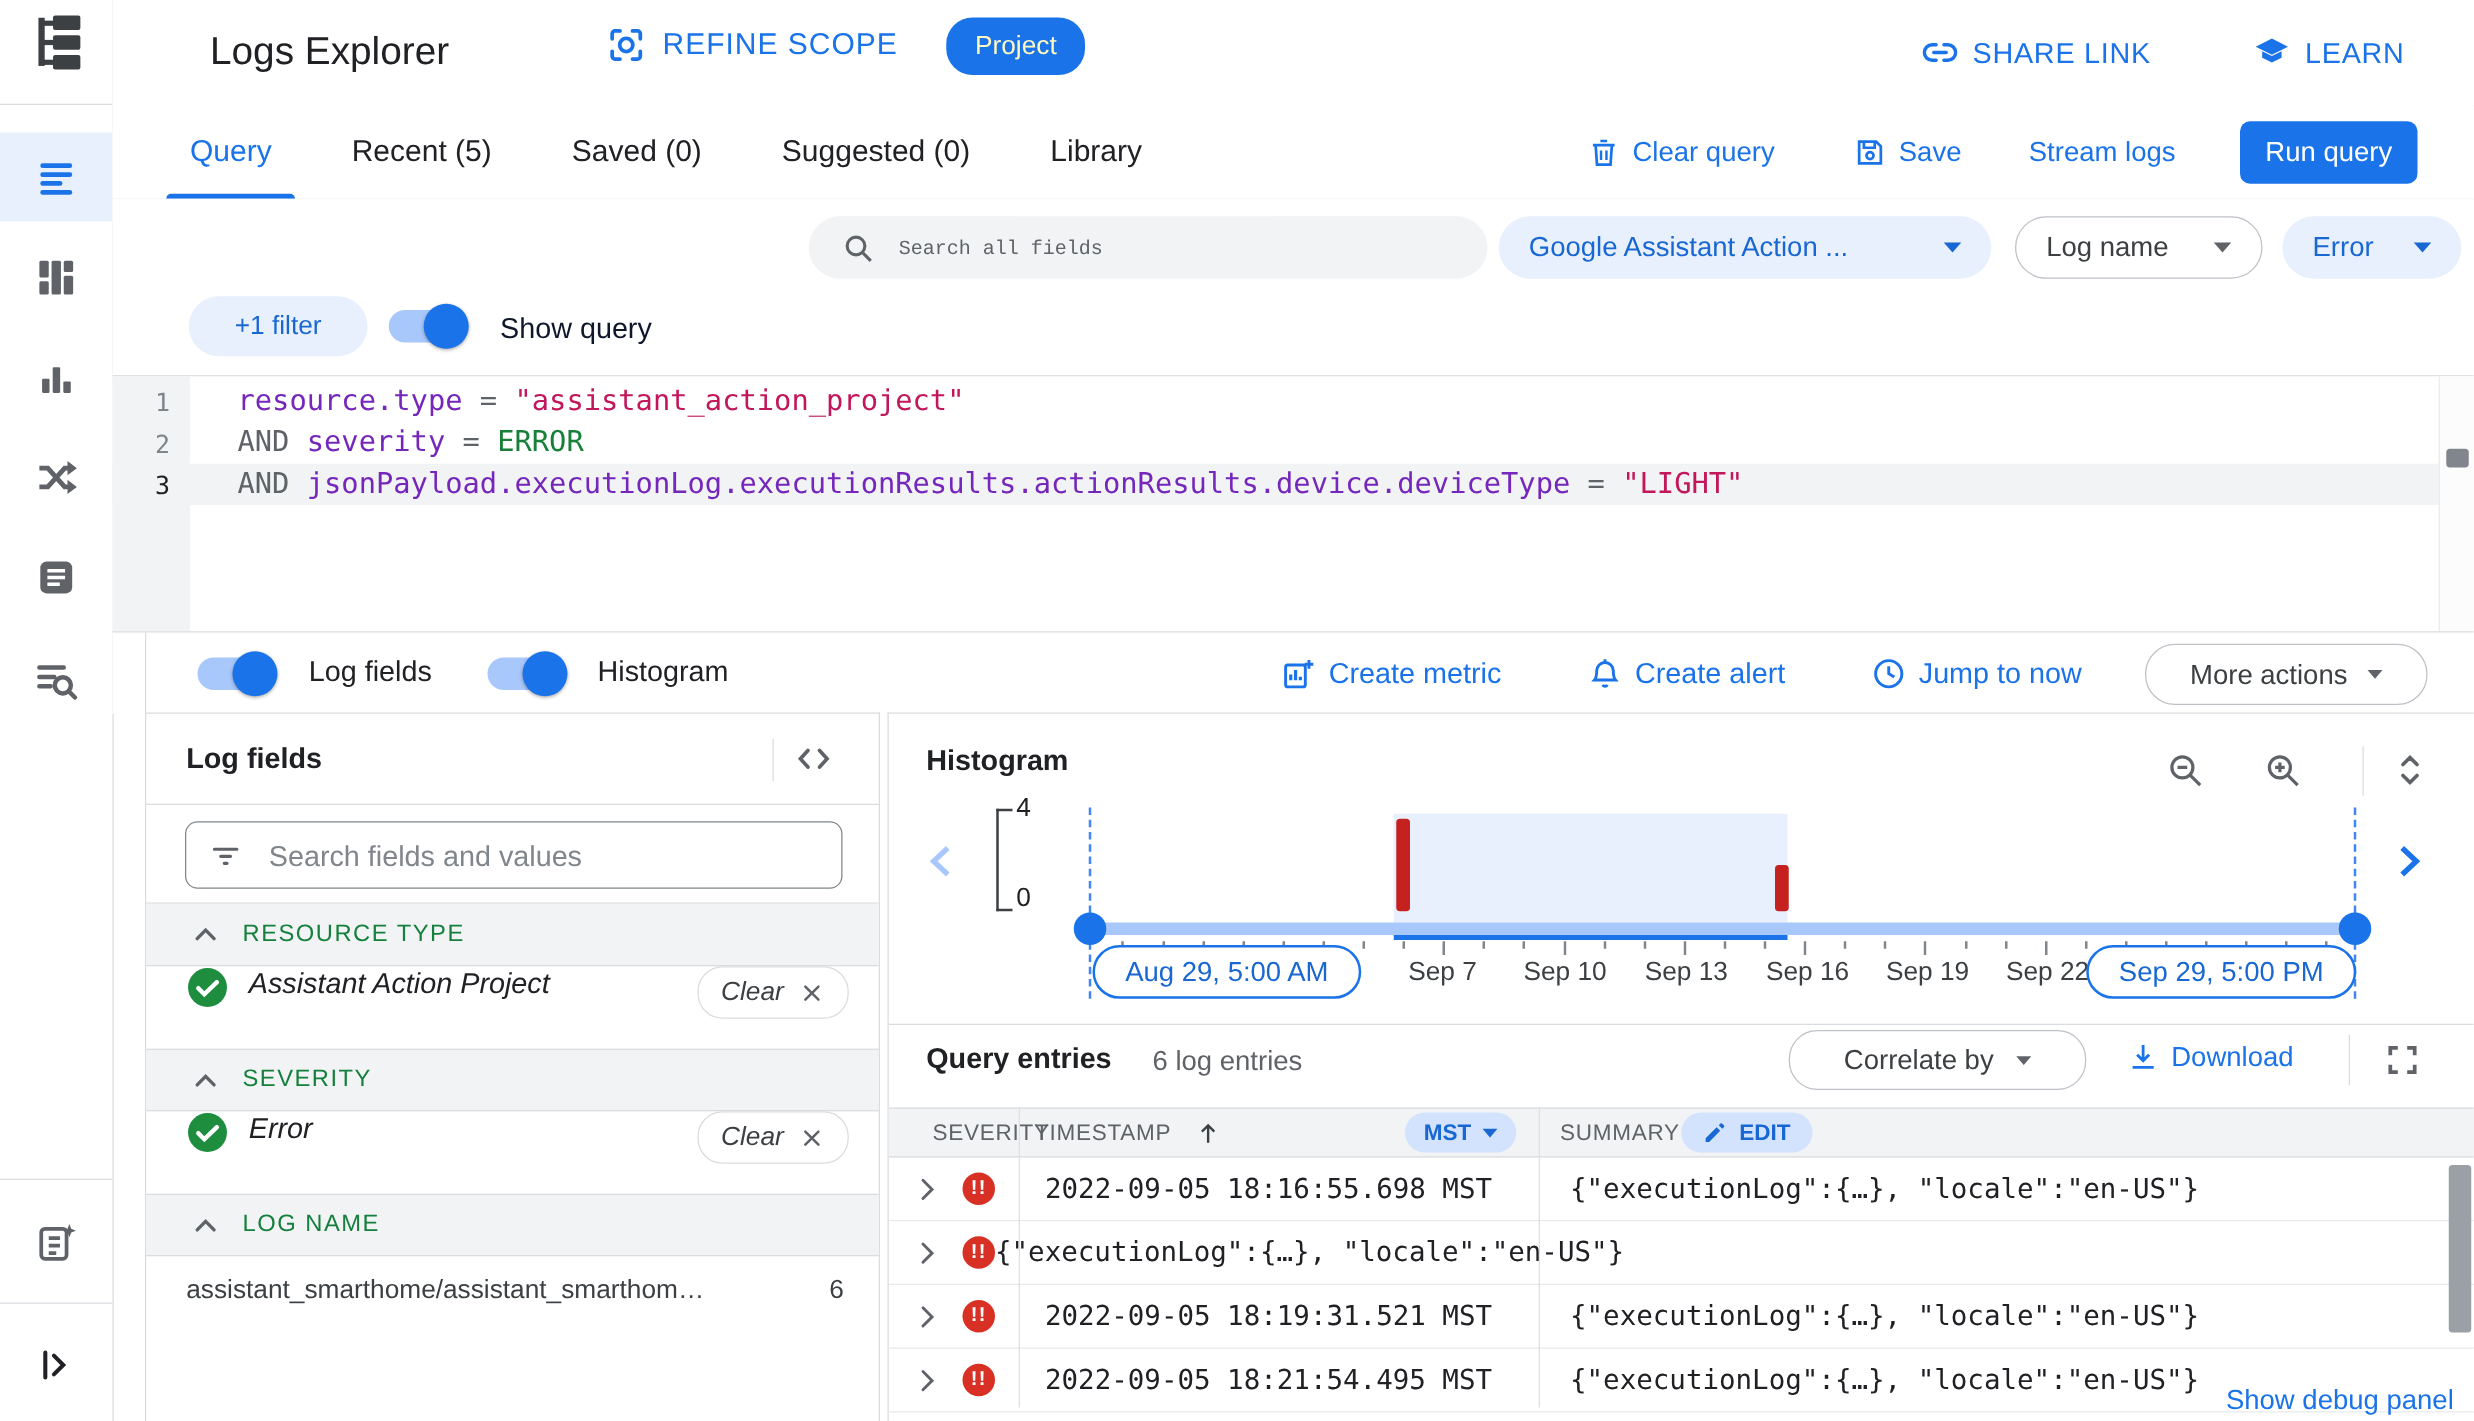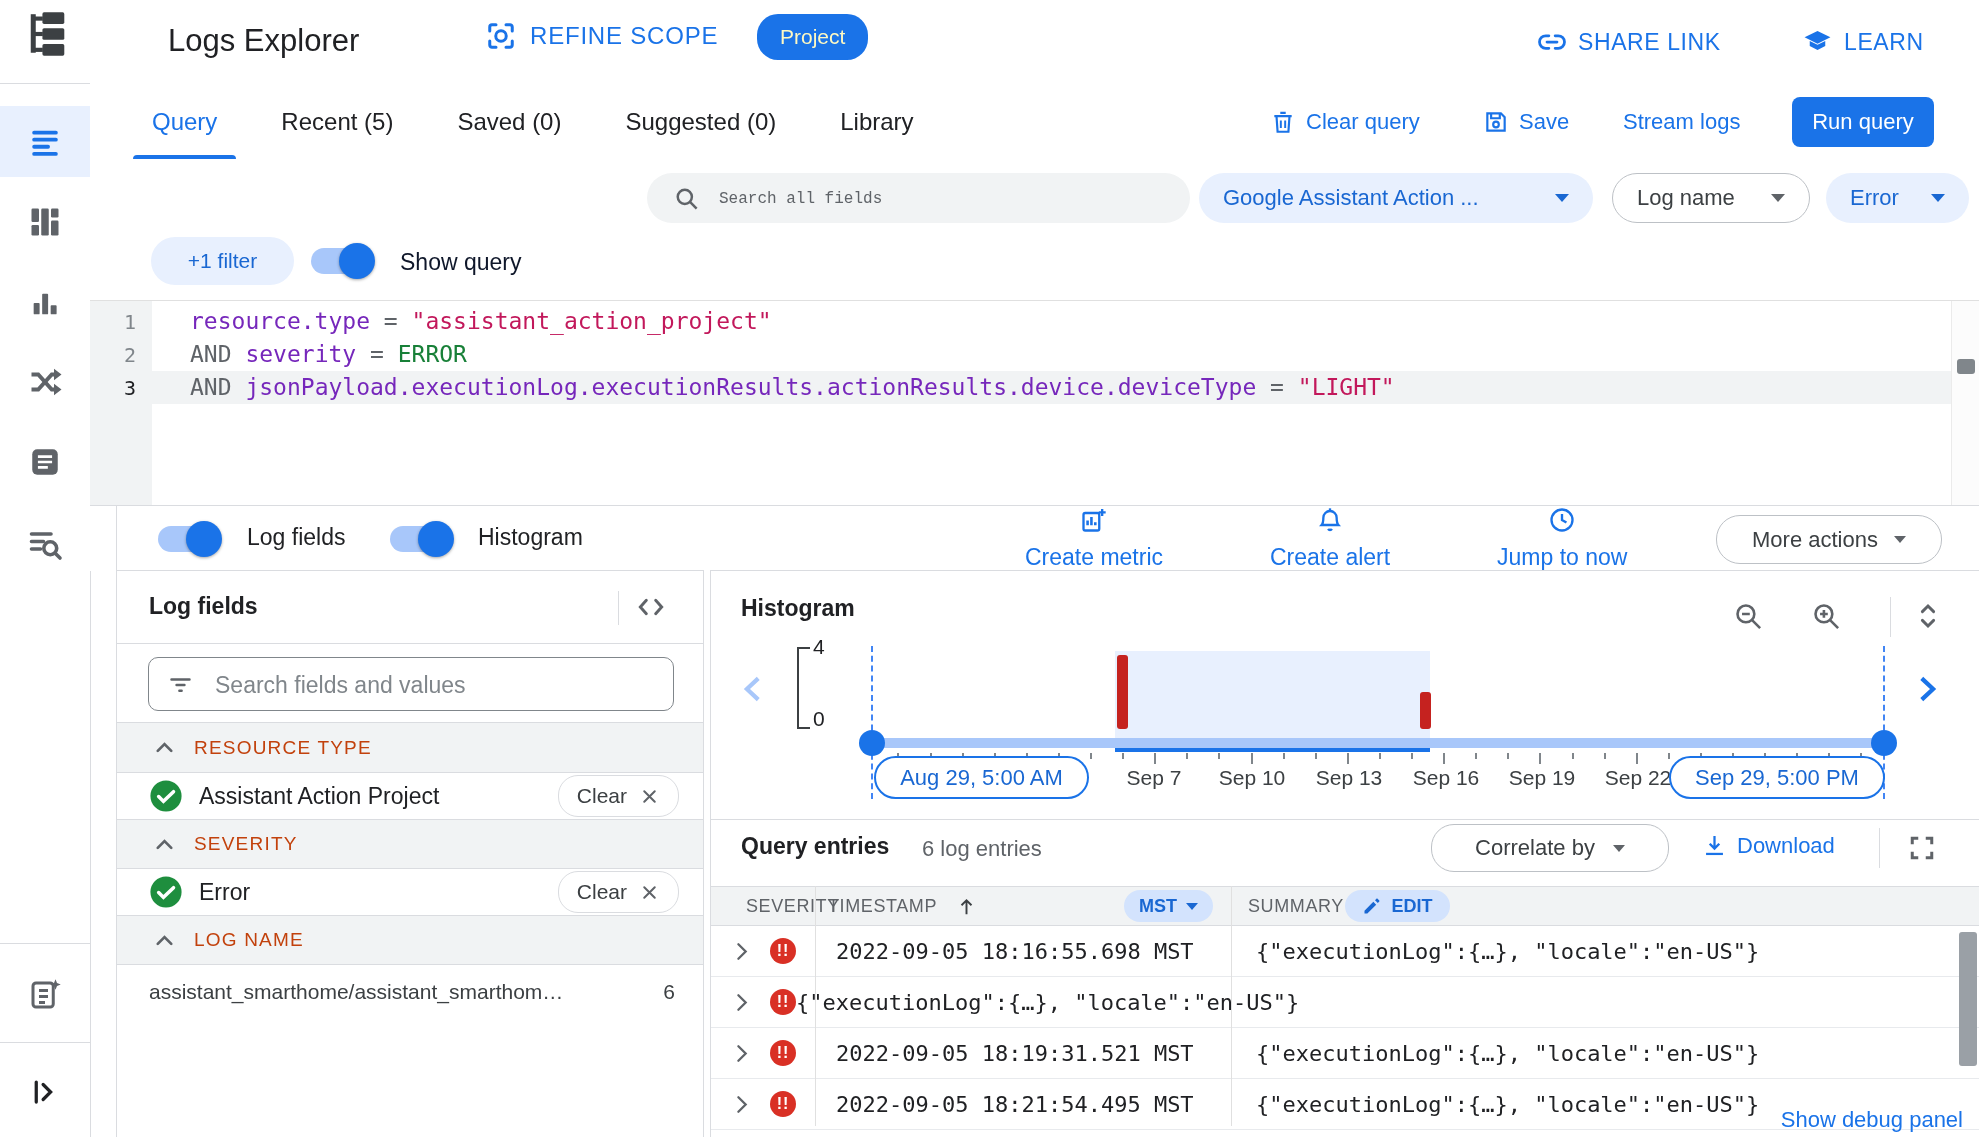--- a/index.html
+++ b/index.html
@@ -54,39 +54,39 @@
   .lnum{width:62px;flex:none;text-align:right;padding-right:16px;box-sizing:border-box;font:20px "DejaVu Sans Mono",monospace;color:#80868b;}
   .lnum.cur{color:#202124;}
   .ctext{padding-left:38px;font:23px/33px "DejaVu Sans Mono",monospace;white-space:pre;}
   .tok-field{color:#7627bb}.tok-op{color:#5f6368}.tok-kw{color:#5f6368}.tok-string{color:#c2185b}.tok-enum{color:#188038}
   .ed-scroll{position:absolute;right:0;top:0;bottom:0;width:27px;border-left:1px solid #ebebeb;background:#fcfcfc;}
   .ed-thumb{position:absolute;right:4px;top:58px;width:18px;height:15px;background:#80868b;border-radius:3px;}
   
   .toolbar{position:absolute;left:90px;top:505px;width:1889px;height:65px;border-top:1px solid #dadce0;background:#fff;}
   .tbar-stub{position:absolute;left:26px;top:0;width:1px;height:65px;background:#dadce0;}
   .tg-label{position:absolute;font-size:23px;font-weight:500;color:#202124;top:18px;}
-  .tb-link{position:absolute;top:0;height:65px;display:flex;align-items:center;gap:10px;color:#1a73e8;font-size:23px;font-weight:500;cursor:pointer;flex-direction:column;}
+  .tb-link{position:absolute;top:0;height:65px;display:flex;align-items:center;gap:10px;color:#1a73e8;font-size:23px;font-weight:500;cursor:pointer;}
   .more-act{position:absolute;left:1626px;top:9px;width:224px;height:47px;border:1px solid #bdc1c6;border-radius:24px;background:#fff;display:flex;align-items:center;justify-content:center;gap:16px;font-size:22px;color:#3c4043;cursor:pointer;}
   .more-act .caret{border-top-color:#5f6368;border-left-width:6px;border-right-width:6px;border-top-width:7px;}
   
   .lf{position:absolute;left:116px;top:570px;width:588px;height:567px;border:1px solid #dadce0;border-bottom:none;box-sizing:border-box;background:#fff;}
   .lf-title{position:absolute;left:32px;top:22px;font-size:23px;font-weight:700;color:#202124;}
   .lf-hdiv{position:absolute;left:501px;top:20px;width:1px;height:34px;background:#dadce0;}
   .lf-code{position:absolute;left:518px;top:20px;cursor:pointer;}
   .lf-head-b{position:absolute;left:0;top:72px;width:100%;height:1px;background:#dadce0;}
   .lf-search{position:absolute;left:0;top:73px;width:100%;height:79px;border-bottom:1px solid #dadce0;box-sizing:border-box;}
   .lf-sbox{position:absolute;left:31px;top:13px;width:524px;height:52px;border:1px solid #80868b;border-radius:10px;}
   .lf-sbox input{position:absolute;left:64px;top:0;width:440px;height:52px;border:none;outline:none;background:transparent;font-size:23px;color:#202124;font-family:inherit;}
   .lf-sbox input::placeholder{color:#80868b;}
   .lf-sbox .fico{position:absolute;left:18px;top:13px;}
   #lf-sections{position:absolute;left:0;top:152px;width:100%;}
   .lf-sec-h{height:50px;background:#f1f3f4;border-top:1px solid #dadce0;border-bottom:1px solid #dadce0;display:flex;align-items:center;padding-left:34px;gap:16px;box-sizing:border-box;cursor:pointer;}
   #lf-sections .lf-sec-h:first-child{border-top:none;}
-  .lf-sec-h .lbl{font-size:19px;letter-spacing:1.2px;color:#c2410c;font-weight:500;}
-  .lf-item{height:46px;display:flex;align-items:center;padding:0 24px 0 32px;box-sizing:border-box;}
+  .lf-sec-h .lbl{font-size:19px;letter-spacing:1.2px;color:#15803d;font-weight:500;}
+  .lf-item{height:66px;display:flex;padding:0 24px 0 32px;box-sizing:border-box;font-style:italic;}
   .lf-item .lbl{margin-left:16px;font-size:23px;color:#202124;}
   .clear-pill{margin-left:auto;height:40px;border:1px solid #dadce0;border-radius:20px;background:#fff;display:flex;align-items:center;gap:12px;padding:0 18px;font-size:21px;color:#3c4043;cursor:pointer;}
   .lf-plain{height:54px;display:flex;align-items:center;padding:0 28px 0 32px;box-sizing:border-box;font-size:21px;color:#3c4043;cursor:pointer;}
   .lf-plain .lbl{max-width:480px;overflow:hidden;white-space:nowrap;text-overflow:ellipsis;}
   .lf-plain .cnt{margin-left:auto;}
   
   .rr{position:absolute;left:710px;top:570px;width:1269px;height:567px;border-left:1px solid #dadce0;border-top:1px solid #dadce0;box-sizing:border-box;background:#fff;}
   .hist{position:absolute;left:0;top:0;width:100%;height:249px;border-bottom:1px solid #dadce0;box-sizing:border-box;}
   .hist-title{position:absolute;left:30px;top:24px;font-size:23px;font-weight:700;}
   .h-ico{position:absolute;cursor:pointer;}

